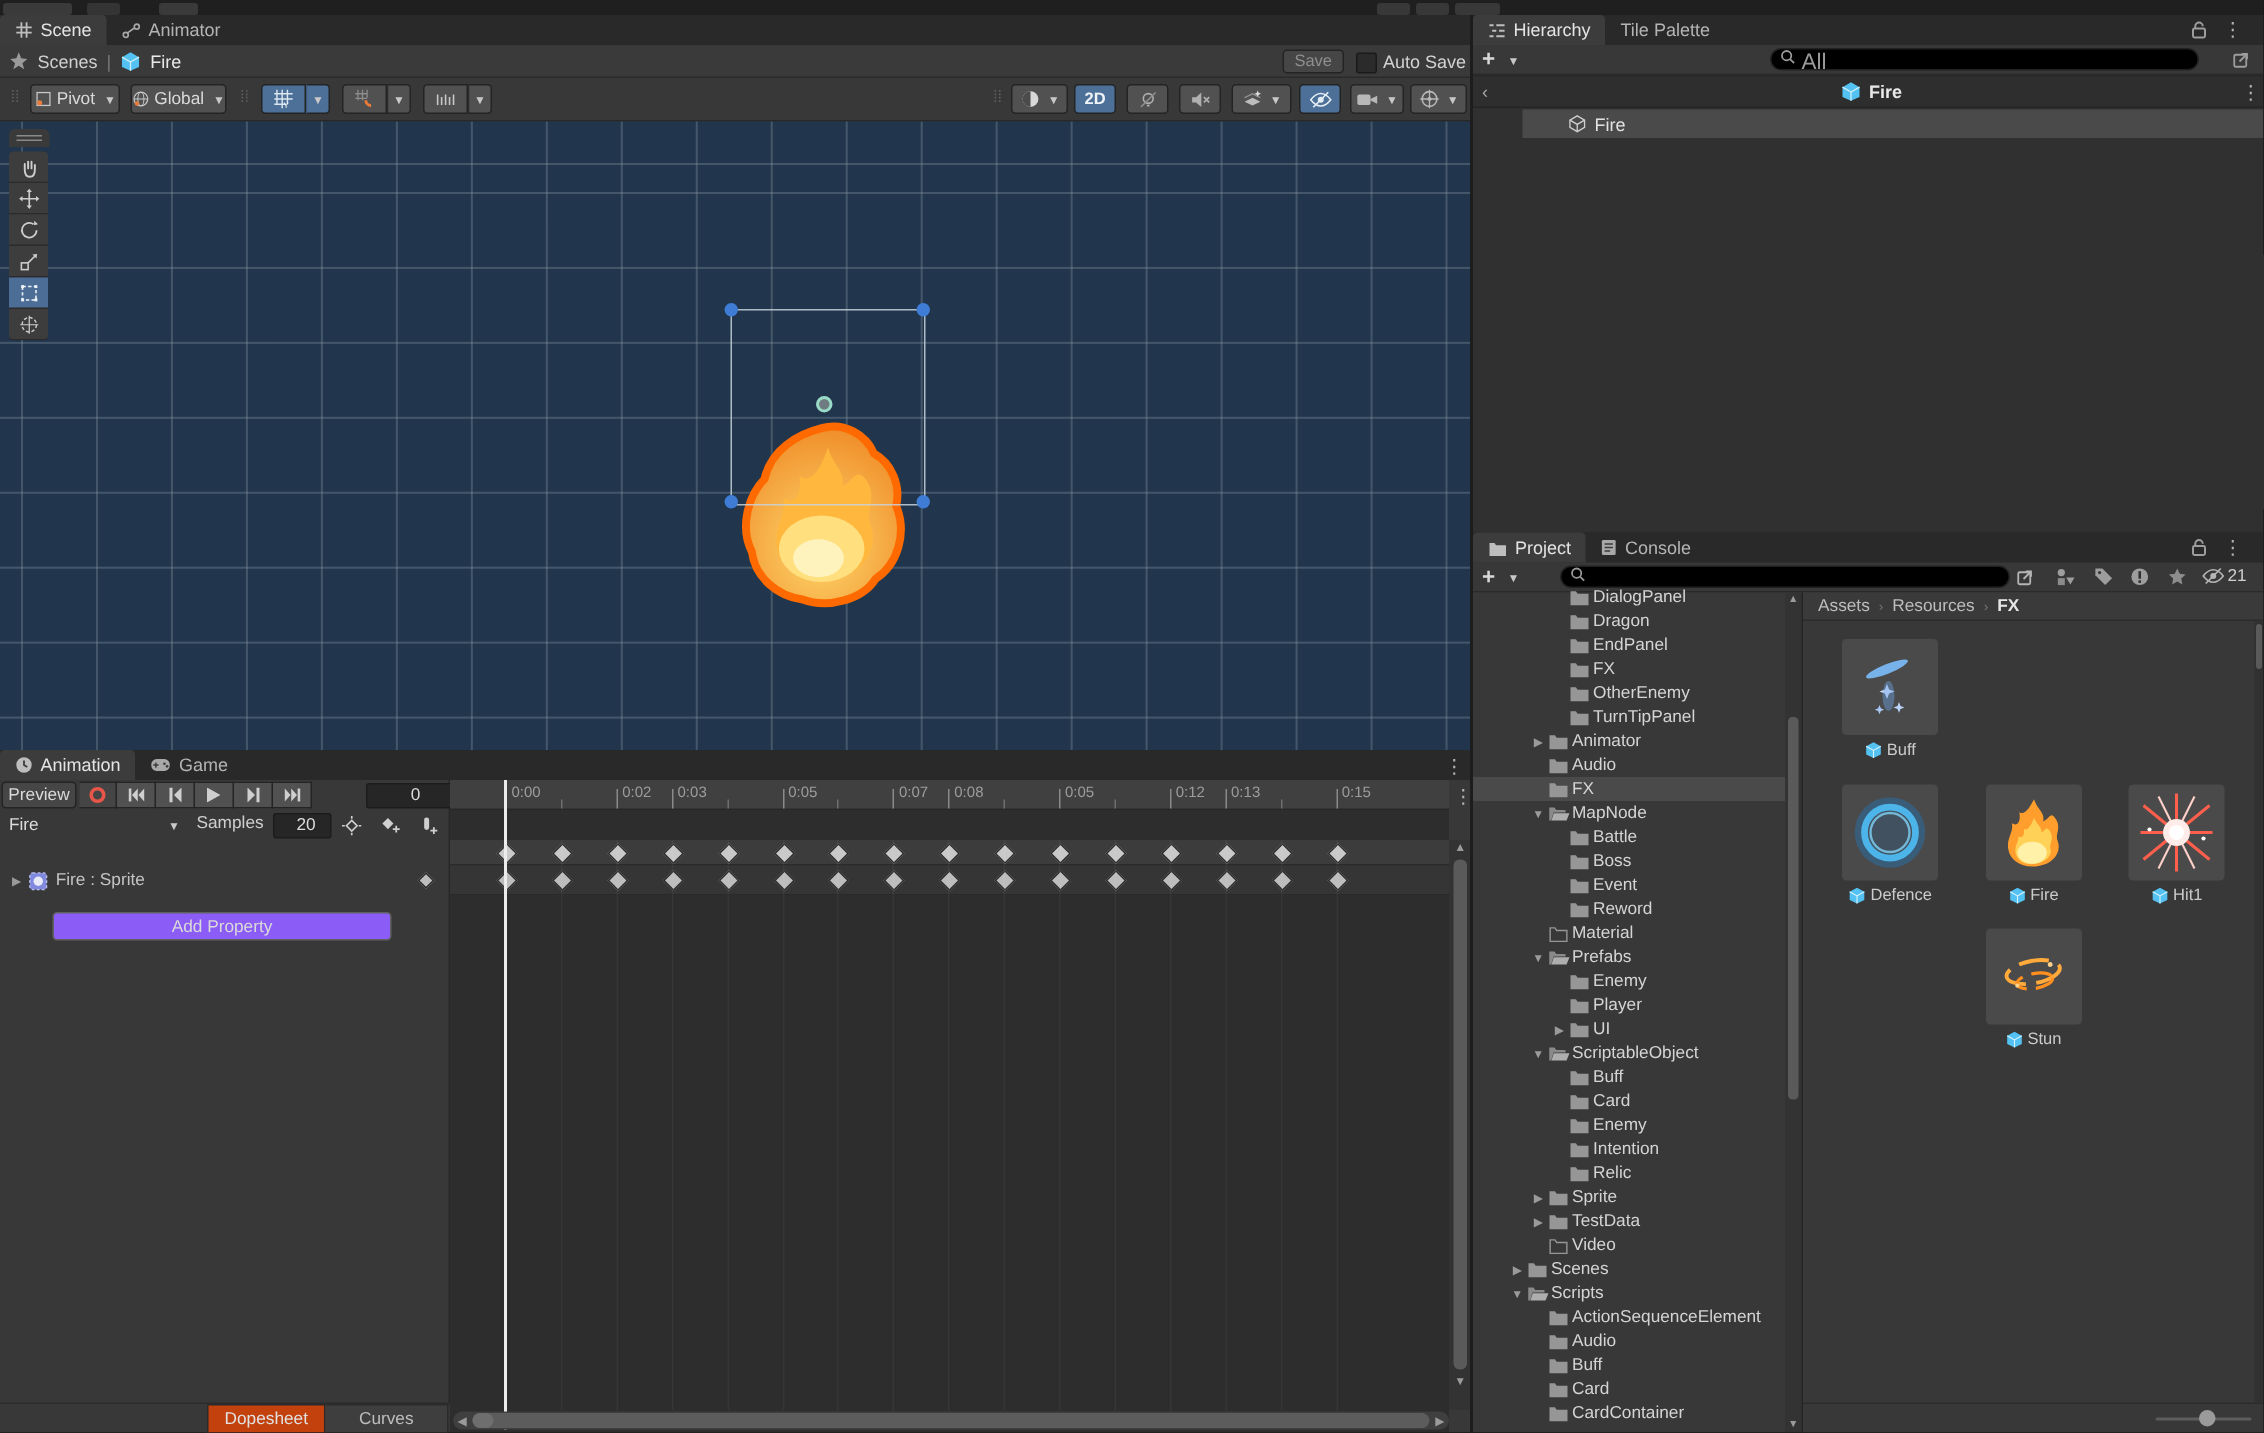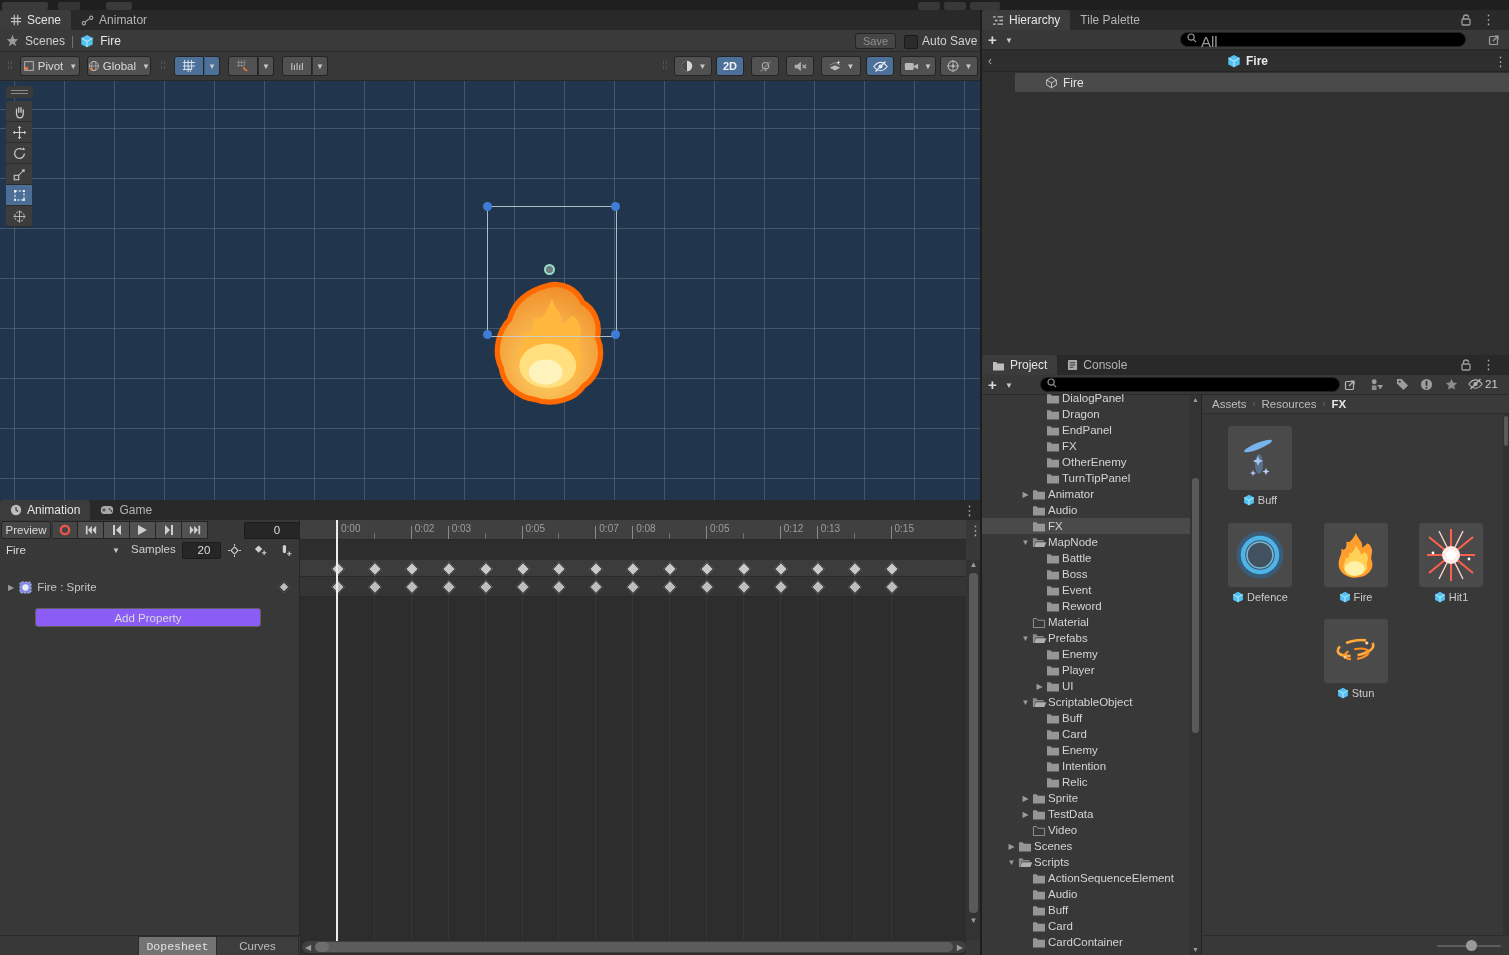--- a/index.html
+++ b/index.html
@@ -355,21 +355,21 @@
           </svg>
         <span style="margin-left:5px;color:#c4c4c4;font-size:11.5px;">Fire : Sprite</span>
         <div class="kf" style="position:static;margin-left:auto;margin-right:12px;width:6px;height:6px;background:#bdbdbd;"></div>
       </div>
 
       <div class="abs btn" style="left:35px;top:88px;width:226px;height:19px;background:#8b5cf6;border:1px solid #606060;font-size:11.5px;">
           <span>Add Property</span>
         </div>
 
       <div class="abs" style="left:0;top:415px;width:300px;height:20px;background:#383838;border-top:1px solid #2b2b2b;box-sizing:border-box;">
-        <div class="abs" style="left:138px;top:0;width:79px;height:20px;background:#737373;color:#e2e2e2;font-size:11.5px;display:flex;align-items:center;justify-content:center;border:1px solid #2b2b2b;box-sizing:border-box;font-family:Liberation Mono, monospace;">
+        <div class="abs" style="left:138px;top:0;width:79px;height:20px;background:#c2410c;color:#e2e2e2;font-size:11.5px;display:flex;align-items:center;justify-content:center;border:1px solid #2b2b2b;box-sizing:border-box;">
             <span>Dopesheet</span>
           </div>
         <div class="abs" style="left:217px;top:0;width:82px;height:20px;background:#3e3e3e;color:#bdbdbd;font-size:11.5px;display:flex;align-items:center;justify-content:center;border:1px solid #2b2b2b;border-left:none;box-sizing:border-box;">
             <span>Curves</span>
           </div>
       </div>
     </div>
 
     <div class="abs" id="timeline" style="left:300px;top:0;width:666px;height:435px;background:#2d2d2d;overflow:hidden;">
       <div class="abs" id="ruler" style="left:0;top:0;width:666px;height:20px;background:#404040;border-bottom:1px solid #282828;box-sizing:border-box;">

